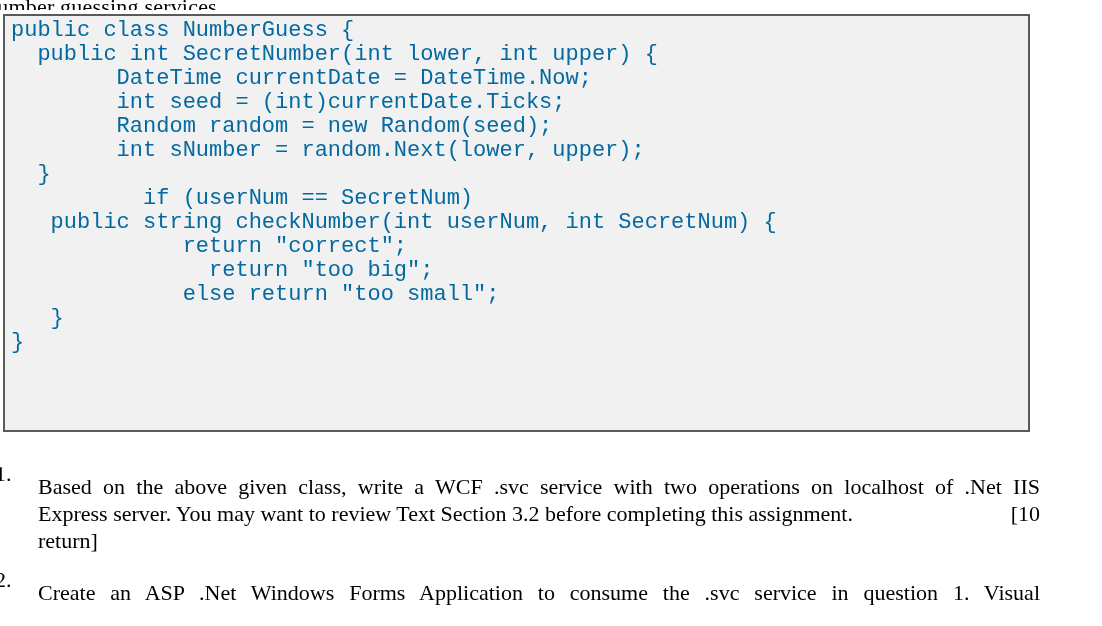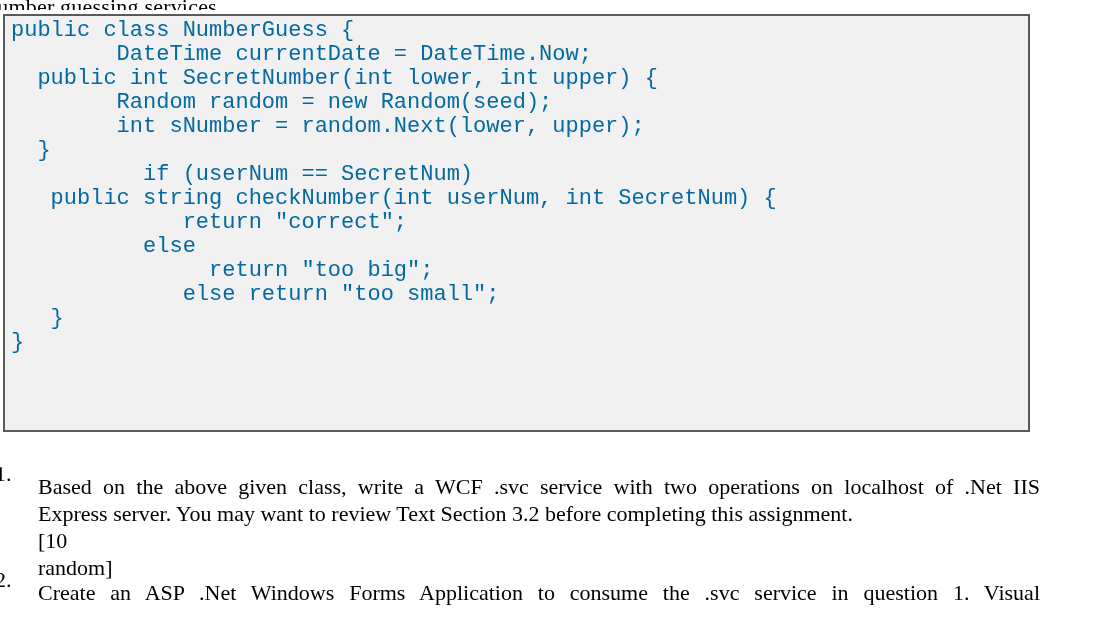--- a/index.html
+++ b/index.html
@@ -74,60 +74,59 @@
   }
   .q-line {
     text-align: justify;
     text-align-last: justify;
     margin-top: 13px;
   }
   .q-line-split {
     display: flex;
     justify-content: space-between;
     white-space: nowrap;
-    flex-direction: column;
   }
   .q-line-last {
     text-align: left;
   }
 </style>
 </head>
 <body>
 
 <div class="page">
 
   <div class="intro-clip">
     <span class="intro-text">number guessing services.</span>
   </div>
 
   <div class="code-box">
     <div class="code-line">public class NumberGuess {</div>
+    <div class="code-line">  public int SecretNumber(int lower, int upper) {</div>
     <div class="code-line">        DateTime currentDate = DateTime.Now;</div>
-    <div class="code-line">  public int SecretNumber(int lower, int upper) {</div>
+    <div class="code-line">        int seed = (int)currentDate.Ticks;</div>
     <div class="code-line">        Random random = new Random(seed);</div>
     <div class="code-line">        int sNumber = random.Next(lower, upper);</div>
     <div class="code-line">  }</div>
     <div class="code-line">          if (userNum == SecretNum)</div>
     <div class="code-line">   public string checkNumber(int userNum, int SecretNum) {</div>
     <div class="code-line">             return "correct";</div>
-    <div class="code-line">          else</div>
     <div class="code-line">               return "too big";</div>
     <div class="code-line">             else return "too small";</div>
     <div class="code-line">   }</div>
     <div class="code-line">}</div>
   </div>
 
   <div class="question q1">
     <span class="q-number">1.</span>
     <div class="q-line">Based on the above given class, write a WCF .svc service with two operations on localhost of .Net IIS</div>
     <div class="q-line-split">
       <span>Express server. You may want to review Text Section 3.2 before completing this assignment.</span>
       <span>[10</span>
     </div>
-    <div class="q-line-last">random]</div>
+    <div class="q-line-last">return]</div>
   </div>
 
   <div class="question q2">
     <span class="q-number">2.</span>
     <div class="q-line">Create an ASP .Net Windows Forms Application to consume the .svc service in question 1. Visual</div>
   </div>
 
 </div>
 
 </body></html>

